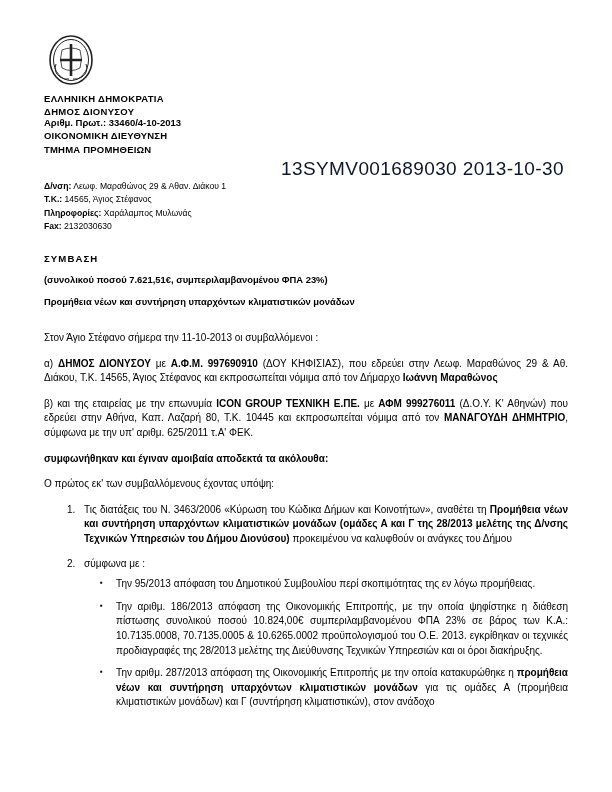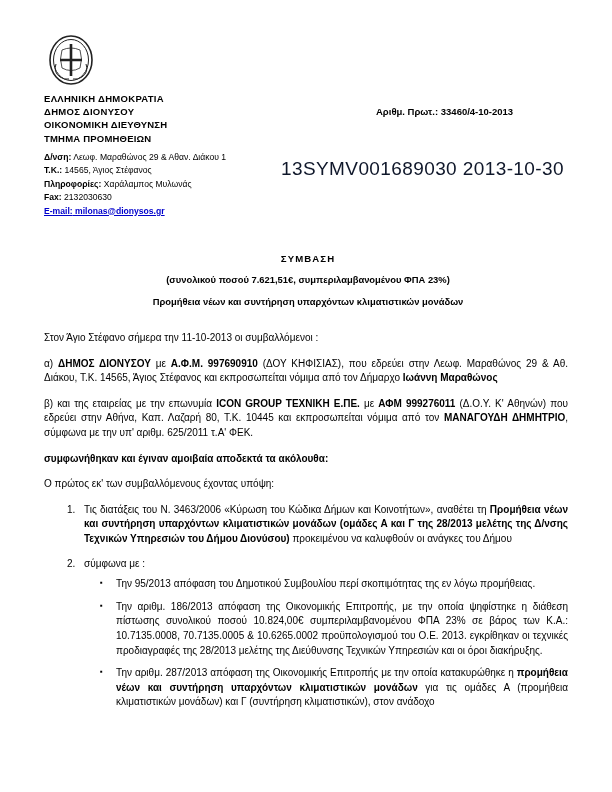--- a/index.html
+++ b/index.html
@@ -38,40 +38,41 @@
     position: absolute;
     left: 44px;
     top: 93px;
     width: 528px;
   }
   .hdr-row {
     display: flex;
     justify-content: space-between;
     align-items: flex-start;
     margin-bottom: 2px;
+    flex-direction: column;
   }
   .hdr-left {
     font-size: 9.5px;
     font-weight: bold;
     letter-spacing: 0.3px;
   }
   .hdr-right {
     font-size: 9.5px;
     font-weight: bold;
     text-align: left;
     min-width: 196px;
   }
   .hdr-line {
     font-size: 9.5px;
     font-weight: bold;
     letter-spacing: 0.2px;
     margin-bottom: 2.5px;
   }
   .addr-block {
-    margin-top: 7px;
+    margin-top: 25px;
     line-height: 13.5px;
   }
   .addr-line {
     font-size: 8.6px;
     font-weight: bold;
   }
   .addr-line .norm {
     font-weight: normal;
   }
   .email-link {
@@ -92,21 +93,20 @@
     white-space: nowrap;
     font-family: "Liberation Sans", sans-serif;
   }
 
   
   .title-block {
     position: absolute;
     left: 44px;
     top: 253px;
     width: 528px;
-    text-align: center;
   }
   .title-main {
     font-size: 9.6px;
     font-weight: bold;
     letter-spacing: 1.1px;
     margin-bottom: 10px;
   }
   .title-sub {
     font-size: 9.4px;
     font-weight: bold;
@@ -194,23 +194,20 @@
         <span>Δ/νση:</span><span class="norm"> Λεωφ. Μαραθώνος 29 &amp; Αθαν. Διάκου 1</span>
       </div>
       <div class="addr-line">
         <span>Τ.Κ.:</span><span class="norm"> 14565, Άγιος Στέφανος</span>
       </div>
       <div class="addr-line">
         <span>Πληροφορίες:</span><span class="norm"> Χαράλαμπος Μυλωνάς</span>
       </div>
       <div class="addr-line">
         <span>Fax:</span><span class="norm"> 2132030630</span>
-      </div>
-      <div class="addr-line">
-        <span class="email-link">E-mail:</span><span class="email-link"> milonas@dionysos.gr</span>
       </div>
     </div>
   </div>
 
   <div class="stamp">13SYMV001689030 2013-10-30</div>
 
   <div class="title-block">
     <div class="title-main">ΣΥΜΒΑΣΗ</div>
     <div class="title-sub">(συνολικού ποσού 7.621,51€, συμπεριλαμβανομένου ΦΠΑ 23%)</div>
     <div class="title-sub2">Προμήθεια νέων και συντήρηση υπαρχόντων κλιματιστικών μονάδων</div>

